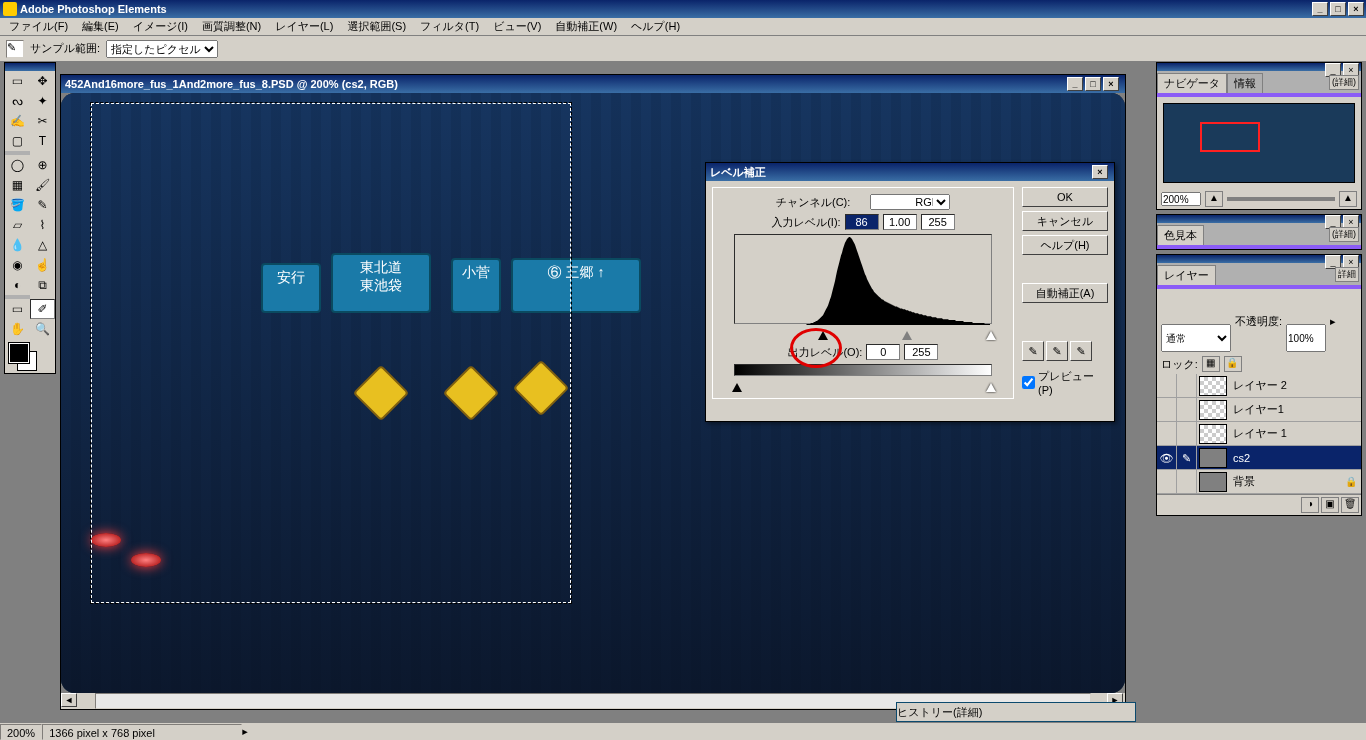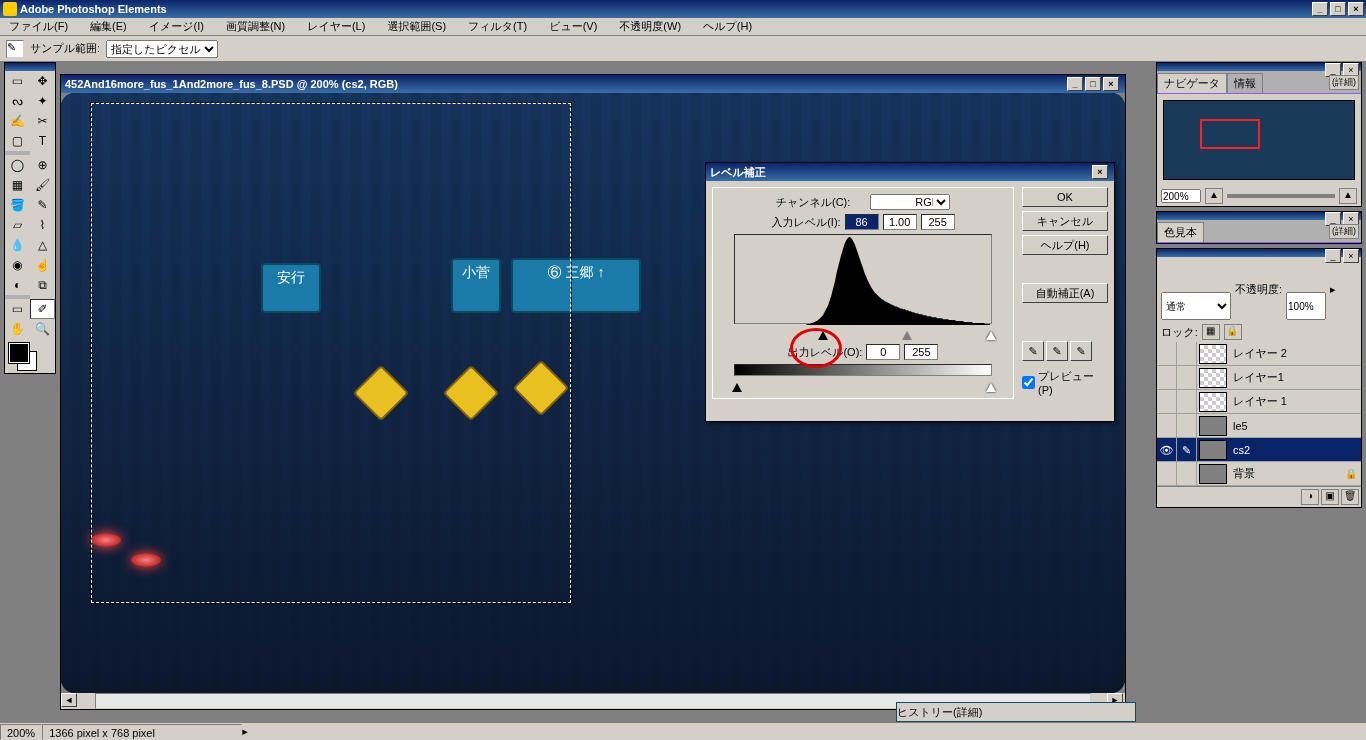--- a/index.html
+++ b/index.html
@@ -1,21 +1,21 @@
 <!DOCTYPE html>
 <html><head>
 <meta charset="utf-8">
 <style>
 * { box-sizing: border-box; margin: 0; padding: 0; font-family: "MS UI Gothic","Tahoma",sans-serif; font-size: 11px; }
 body { background: #808080; width: 1366px; height: 740px; overflow: hidden; position: relative; }
 .titlebar { background: linear-gradient(#0a246a,#3a6ea5); height: 18px; display: flex; align-items: center; color: #fff; font-weight: bold; }
 .titlebar .icon { width: 14px; height: 14px; background: #ffcc00; margin: 0 3px; border-radius: 2px; }
 .titlebar .spacer { flex: 1; }
 .winbtn { width: 16px; height: 14px; background: #d4d0c8; border: 1px solid #fff; border-right-color:#404040; border-bottom-color:#404040; margin-right: 2px; font-size: 9px; text-align: center; line-height: 12px; color:#000; }
-.menubar { background: #d4d0c8; height: 18px; display: flex; align-items: center; padding: 0 4px; gap: 12px; border-bottom: 1px solid #808080; }
+.menubar { background: #d4d0c8; height: 18px; display: flex; align-items: center; padding: 0 4px; gap: 4px; border-bottom: 1px solid #808080; }
 .menubar span { padding: 1px 5px; }
 .optbar { background: #d4d0c8; height: 26px; display: flex; align-items: center; padding: 0 6px; gap: 6px; border-bottom: 1px solid #808080; }
 .optbar .eyedrop { width: 18px; height: 18px; border: 1px inset #d4d0c8; background:#fff; }
 .optbar select, .optbar input { font-size: 11px; height: 18px; }
 .workarea { position: absolute; top: 62px; left: 0; right: 0; bottom: 18px; background: #808080; }
 .toolbox { position: absolute; top: 0; left: 4px; width: 52px; background: #d4d0c8; border: 1px solid #000; }
 .toolbox .hdr { height: 8px; background: linear-gradient(#0a246a,#3a6ea5); }
 .toolbox .grid { display: grid; grid-template-columns: 1fr 1fr; }
 .toolbtn { width: 25px; height: 20px; border: 1px solid #d4d0c8; display:flex; align-items:center; justify-content:center; font-size: 12px; background:#d4d0c8; }
 .toolbtn.sep { background: #b0b0b0; height: 4px; grid-column: 1/3; border:none; }
@@ -57,21 +57,21 @@
 .tri.blk { border-bottom:9px solid #000; }
 .tri.gry { border-bottom:9px solid #808080; }
 .tri.wht { border-bottom:9px solid #fff; filter:drop-shadow(0 0 1px #000); }
 .gradbar { width:258px; height:12px; background:linear-gradient(90deg,#000,#fff); border:1px inset #808080; }
 .redcircle { position:absolute; border:3px solid #e00000; border-radius:50%; pointer-events:none; }
 .annot { top:266px; left:790px; width:52px; height:40px; }
 
 .panels { position:absolute; top:0; right:4px; width:206px; display:flex; flex-direction:column; gap:4px; }
 .panel { background:#d4d0c8; border:1px solid #000; }
 .panel .pt { height:8px; background:linear-gradient(#0a246a,#3a6ea5); display:flex; justify-content:flex-end; }
-.panel .tabs { display:flex; background:#b0b0b0; border-bottom:1px solid #8b5cf6; align-items:center; }
+.panel .tabs { display:flex; background:#b0b0b0; border-bottom:4px solid #8b5cf6; align-items:center; }
 .panel .tab { background:#d4d0c8; padding:2px 6px; border:1px solid #808080; border-bottom:none; margin-top:2px; }
 .panel .tab.inactive { background:#b0b0b0; }
 .panel .tabs .spacer { flex:1; }
 .panel .tabs .more { font-size:9px; background:#d4d0c8; border:1px solid #808080; padding:0 2px; margin-right:2px; }
 .navthumb { height:80px; margin:6px; background:#1a3a5a; position:relative; border:1px solid #000; }
 .navthumb .vframe { position:absolute; border:2px solid #ff2020; top:18px; left:36px; width:60px; height:30px; }
 .navfoot { display:flex; align-items:center; padding:2px 4px; gap:4px; }
 .navfoot input { width:40px; height:14px; font-size:10px; }
 .layerctrl { display:flex; align-items:center; padding:2px 4px; gap:4px; }
 .layerctrl select, .layerctrl input { font-size:10px; height:28px;margin-top:33px; }
@@ -107,21 +107,21 @@
 
 <div class="menubar">
   <span>ファイル(F)</span>
   <span>編集(E)</span>
   <span>イメージ(I)</span>
   <span>画質調整(N)</span>
   <span>レイヤー(L)</span>
   <span>選択範囲(S)</span>
   <span>フィルタ(T)</span>
   <span>ビュー(V)</span>
-  <span>不透明度(W)</span>
+  <span>自動補正(W)</span>
   <span>ヘルプ(H)</span>
 </div>
 
 <div class="optbar">
   <div class="eyedrop">✎</div>
   <span>サンプル範囲:</span>
   <select><option>指定したピクセル</option></select>
 </div>
 
 <div class="workarea">
@@ -168,20 +168,21 @@
     <div class="dtitle">
       <span>452And16more_fus_1And2more_fus_8.PSD @ 200% (cs2, RGB)</span>
       <div class="spacer"></div>
       <div class="winbtn">_</div>
       <div class="winbtn">□</div>
       <div class="winbtn">×</div>
     </div>
     <div class="canvas">
       <div class="image">
         <div class="sign" style="top:170px;left:200px;width:60px;height:50px;">安行</div>
+        <div class="sign" style="top:160px;left:270px;width:100px;height:60px;">東北道<br>東池袋</div>
         <div class="sign" style="top:165px;left:390px;width:50px;height:55px;">小菅</div>
         <div class="sign" style="top:165px;left:450px;width:130px;height:55px;">⑥ 三郷 ↑</div>
         <div class="sign y" style="top:280px;left:300px;"></div>
         <div class="sign y" style="top:275px;left:460px;"></div>
         <div class="sign y" style="top:280px;left:390px;"></div>
         <div class="lights"></div>
       </div>
       <div class="marquee m1"></div>
     </div>
     <div class="scroll">
@@ -285,20 +286,25 @@
         <div class="spacer"></div>
         <div class="more">(詳細)</div>
       </div>
     </div>
 
     <div class="panel">
       <div class="pt">
           <div class="winbtn">_</div>
           <div class="winbtn">×</div>
         </div>
+      <div class="tabs">
+        <div class="tab">レイヤー</div>
+        <div class="spacer"></div>
+        <div class="more">詳細</div>
+      </div>
       <div class="layerctrl">
         <select style="width:70px;"><option>通常</option></select>
         <span>不透明度:</span>
         <input type="text" style="width: 40px;" value="100%">
         <span>▸</span>
       </div>
       <div class="layerctrl">
         <span>ロック:</span>
         <div class="ibtn">▦</div>
         <div class="ibtn">🔒</div>
@@ -318,27 +324,20 @@
     <div class="nm">レイヤー1</div>
     <div class="lock"></div>
           </div>
           <div class="lrow">
             <div class="eye"></div>
     <div class="link"></div>
     <div class="th checker"></div>
     <div class="nm">レイヤー 1</div>
     <div class="lock"></div>
           </div>
-          <div class="lrow">
-            <div class="eye"></div>
-    <div class="link"></div>
-    <div class="th "></div>
-    <div class="nm">le5</div>
-    <div class="lock"></div>
-          </div>
           <div class="lrow active">
             <div class="eye">👁</div>
     <div class="link">✎</div>
     <div class="th "></div>
     <div class="nm">cs2</div>
     <div class="lock"></div>
           </div>
           <div class="lrow">
             <div class="eye"></div>
     <div class="link"></div>

